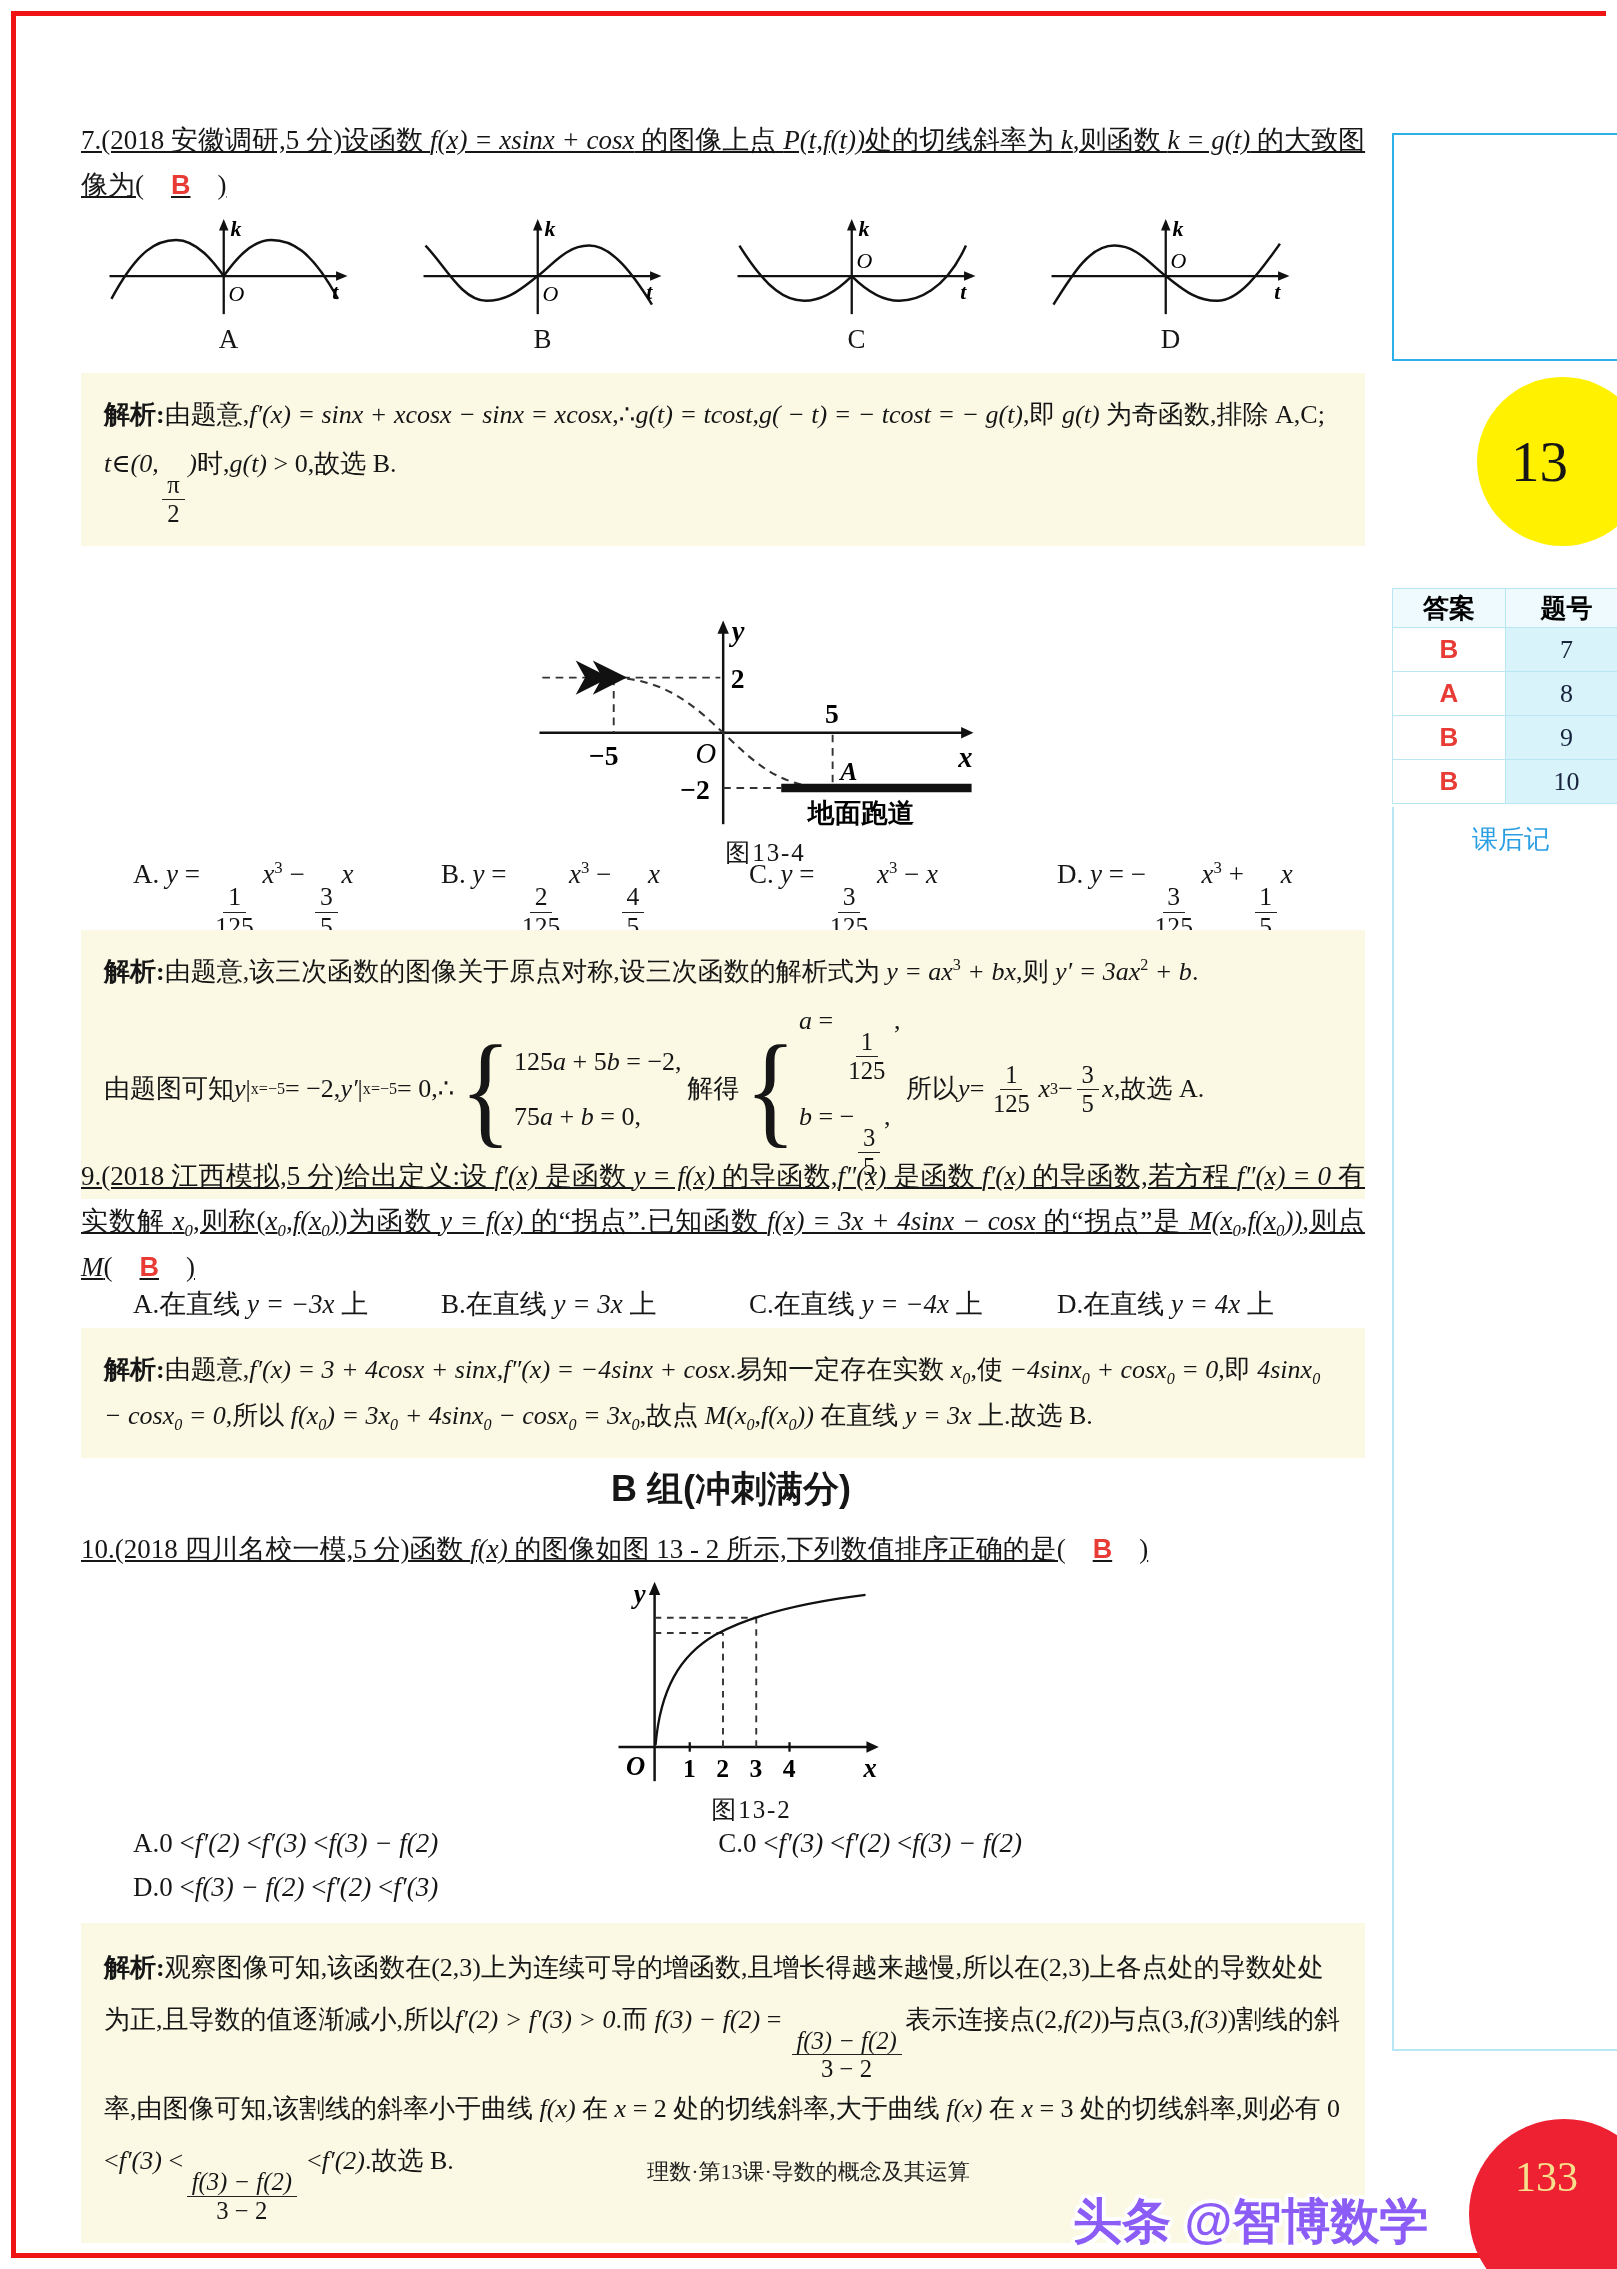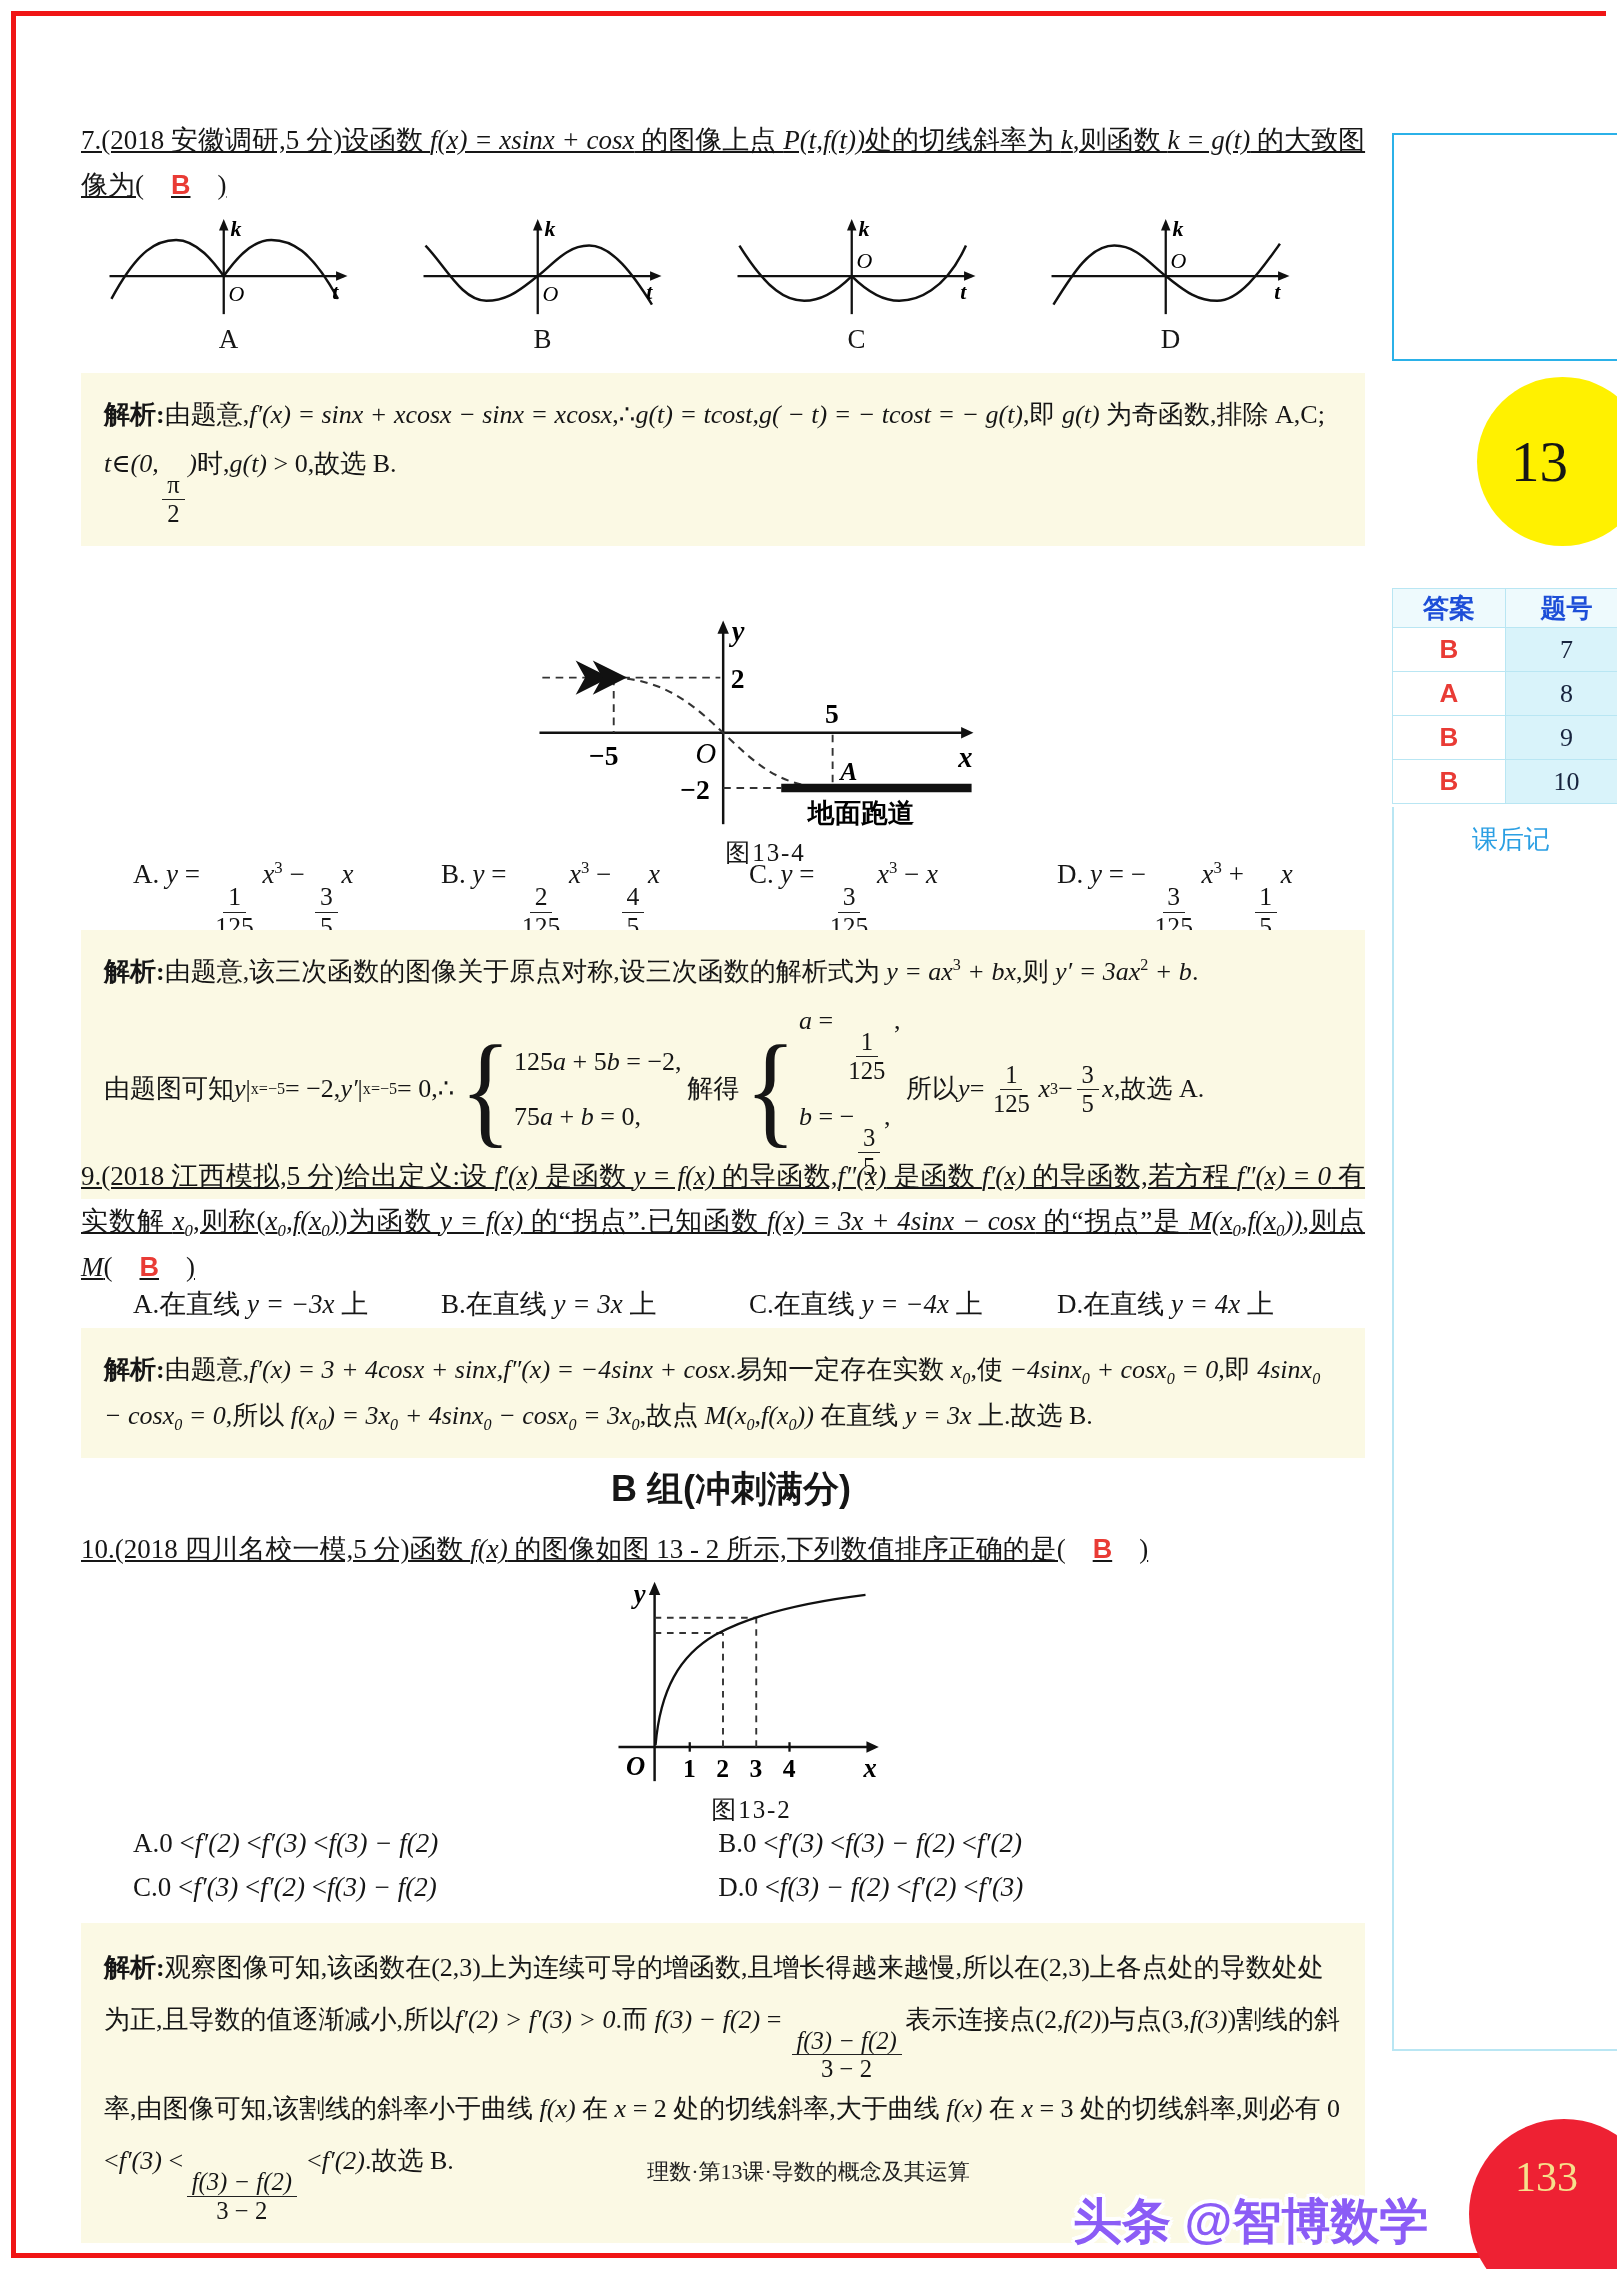--- a/index.html
+++ b/index.html
@@ -40,21 +40,21 @@
   
   .bhead{font-family:"Liberation Sans","DejaVu Sans",sans-serif;font-weight:bold;
          font-size:36px;text-align:center;margin:8px;}
   
   .emptybox{border:2.9px solid #2bb1e8;background:#fff;box-sizing:border-box;}
   .badge{border-radius:50%;background:#fff100;display:flex;align-items:center;z-index:2;}
   .badge span{font-size:57px;padding-left:34px;}
   table.anskey{border-collapse:collapse;table-layout:fixed;}
   table.anskey th,table.anskey td{border:1.9px solid #b9e6f3;text-align:center;font-size:26px;
          height:43px;padding:0;}
-  table.anskey th{color:#1d4ed8;font-weight:bold;background:#eefafd;height:38px;
+  table.anskey th{color:#000000;font-weight:bold;background:#eefafd;height:38px;
          font-family:"Liberation Sans",sans-serif;}
   td.acell{background:#fff;color:#e93b35;font-weight:bold;font-family:"Liberation Sans",sans-serif;}
   td.ncell{background:#d9f3fa;color:#18243e;}
   .notesbox{border-left:2.9px solid #b9e6f3;border-bottom:2.9px solid #b9e6f3;border-right:0;
             box-sizing:border-box;}
   .noteslab{color:#2b9fe3;font-size:26px;text-align:center;margin-top:15px;
             font-family:"Liberation Sans",sans-serif;}
   
   .footer{font-size:22px;text-align:center;color:#222;}
   .pgcircle{border-radius:50%;background:#ee2133;z-index:3;}
@@ -259,21 +259,20 @@
       <text x="78" y="214" font-size="27" font-weight="bold">1</text>
       <text x="113" y="214" font-size="27" font-weight="bold">2</text>
       <text x="148" y="214" font-size="27" font-weight="bold">3</text>
       <text x="183" y="214" font-size="27" font-weight="bold">4</text>
     </svg>
     <div class="figcap">图13-2</div>
   </div>
 
   <div class="abs" style="left:81px;top:1828px;width:1284px;padding-left:52px;box-sizing:border-box;display:grid;grid-template-columns:47.5% 52.5%;row-gap:13.3px;font-size:27px;">
     <div>A.0 &lt;<span class="math">f′(2)</span> &lt;<span class="math">f′(3)</span> &lt;<span class="math">f(3) − f(2)</span></div>
-    <div>B.0 &lt;<span class="math">f′(3)</span> &lt;<span class="math">f(3) − f(2)</span> &lt;<span class="math">f′(2)</span></div>
     <div>C.0 &lt;<span class="math">f′(3)</span> &lt;<span class="math">f′(2)</span> &lt;<span class="math">f(3) − f(2)</span></div>
     <div>D.0 &lt;<span class="math">f(3) − f(2)</span> &lt;<span class="math">f′(2)</span> &lt;<span class="math">f′(3)</span></div>
   </div>
 
   <div class="sol abs" style="left:81px;top:1923px;width:1284px;min-height:226px;line-height:2.0;">
     <p><span class="bold">解析:</span>观察图像可知,该函数在(2,3)上为连续可导的增函数,且增长得越来越慢,所以在(2,3)上各点处的导数处处为正,且导数的值逐渐减小,所以<span class="math">f′(2) &gt; f′(3) &gt; 0</span>.而 <span class="math">f(3) − f(2)</span> = <span class="frac">
           <span class="num"><span class="math">f(3) − f(2)</span></span>
           <span class="den">3 − 2</span>
         </span>表示连接点(2,<span class="math">f(2)</span>)与点(3,<span class="math">f(3)</span>)割线的斜率,由图像可知,该割线的斜率小于曲线 <span class="math">f(x)</span> 在 <span class="math">x</span> = 2 处的切线斜率,大于曲线 <span class="math">f(x)</span> 在 <span class="math">x</span> = 3 处的切线斜率,则必有 0 &lt;<span class="math">f′(3)</span> &lt;<span class="frac">
           <span class="num"><span class="math">f(3) − f(2)</span></span>

